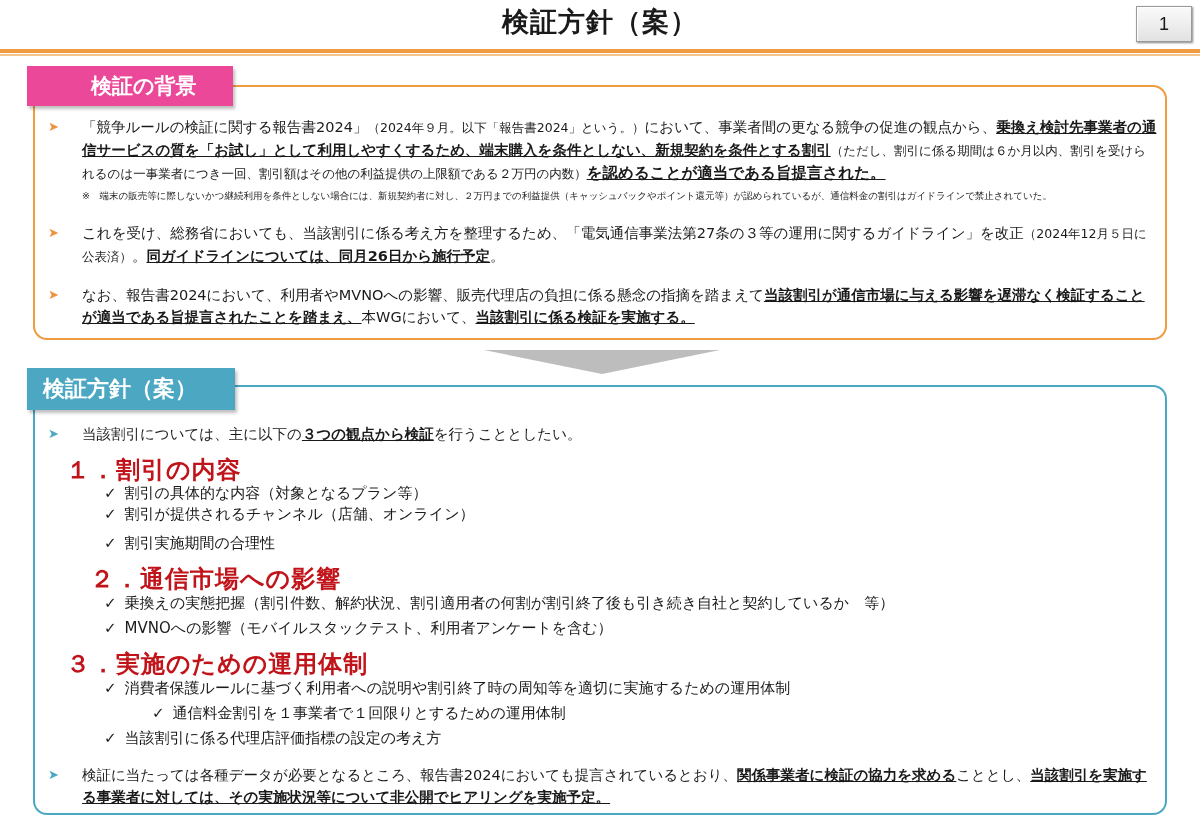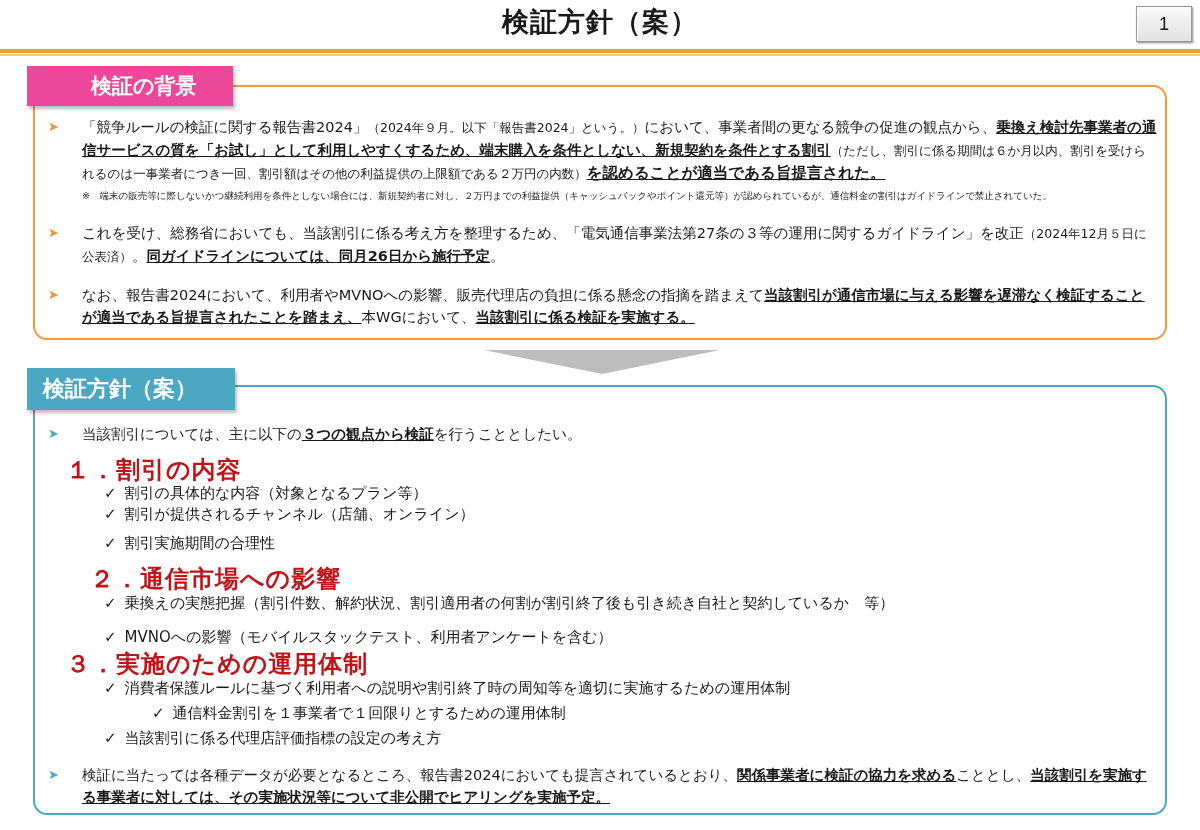--- a/index.html
+++ b/index.html
@@ -78,21 +78,21 @@
   </span>
 </div>
 
 <div class="h" style="top:454px;">１．割引の内容</div>
 <div class="chk" style="top:482px;"><span class="ck">✓</span><span>割引の具体的な内容（対象となるプラン等）</span></div>
 <div class="chk" style="top:503px;"><span class="ck">✓</span><span>割引が提供されるチャンネル（店舗、オンライン）</span></div>
 <div class="chk" style="top:532px;"><span class="ck">✓</span><span>割引実施期間の合理性</span></div>
 
 <div class="h" style="top:563px;margin-left:24px;">２．通信市場への影響</div>
 <div class="chk" style="top:592px;"><span class="ck">✓</span><span>乗換えの実態把握（割引件数、解約状況、割引適用者の何割が割引終了後も引き続き自社と契約しているか　等）</span></div>
-<div class="chk" style="top:617px;margin-top:9px;"><span class="ck">✓</span><span>MVNOへの影響（モバイルスタックテスト、利用者アンケートを含む）</span></div>
+<div class="chk" style="top:617px;"><span class="ck">✓</span><span>MVNOへの影響（モバイルスタックテスト、利用者アンケートを含む）</span></div>
 
 <div class="h" style="top:648px;">３．実施のための運用体制</div>
 <div class="chk" style="top:677px;"><span class="ck">✓</span><span>消費者保護ルールに基づく利用者への説明や割引終了時の周知等を適切に実施するための運用体制</span></div>
 <div class="chk" style="top:702px;margin-left:48px;"><span class="ck">✓</span><span>通信料金割引を１事業者で１回限りとするための運用体制</span></div>
 <div class="chk" style="top:727px;"><span class="ck">✓</span><span>当該割引に係る代理店評価指標の設定の考え方</span></div>
 
 <div class="bul blue" style="top:764px;">
   <span class="mk">➤</span>
   <span class="tx">
     <span>検証に当たっては各種データが必要となるところ、報告書2024においても提言されているとおり、</span><b class="u">関係事業者に検証の協力を求める</b><span>こととし、</span><b class="u">当該割引を実施する事業者に対しては、その実施状況等について非公開でヒアリングを実施予定。</b>

